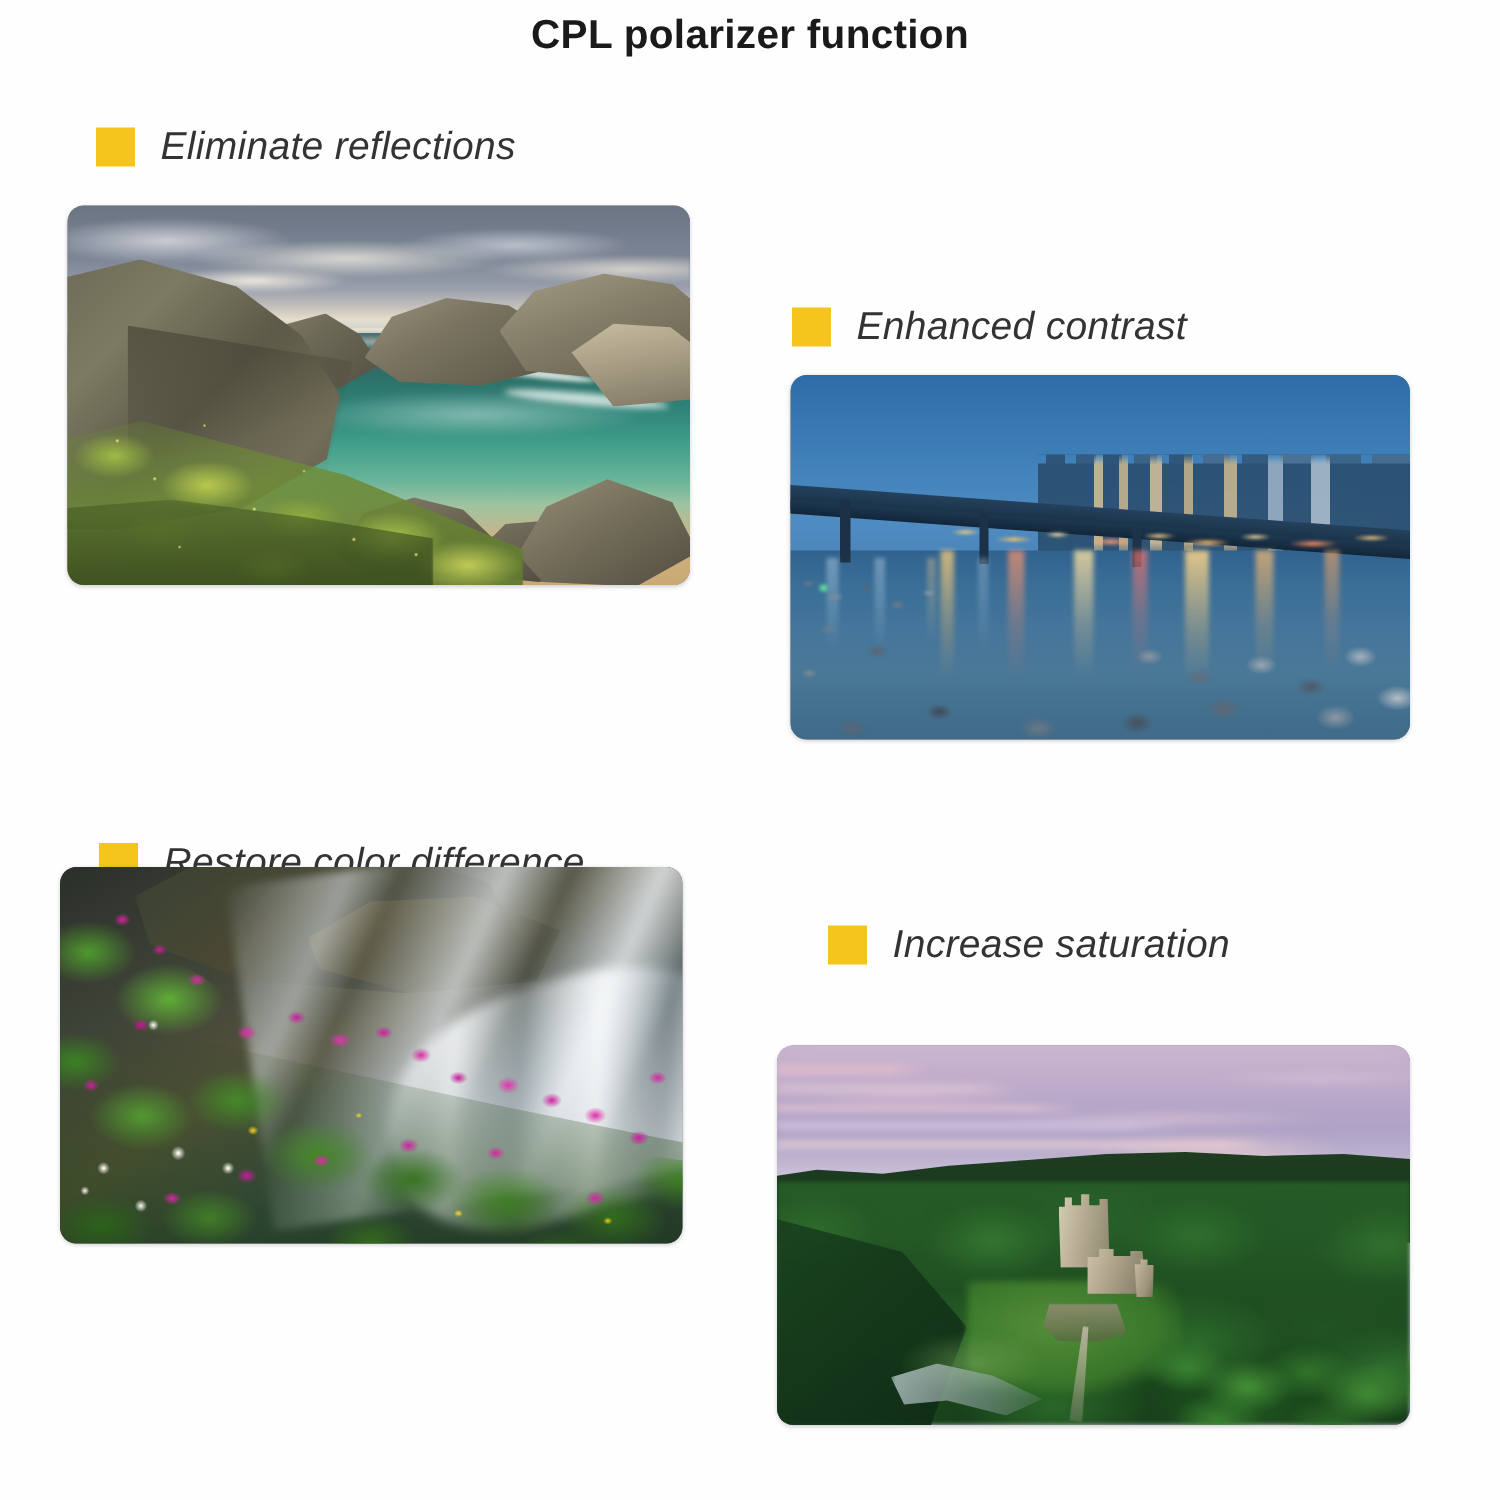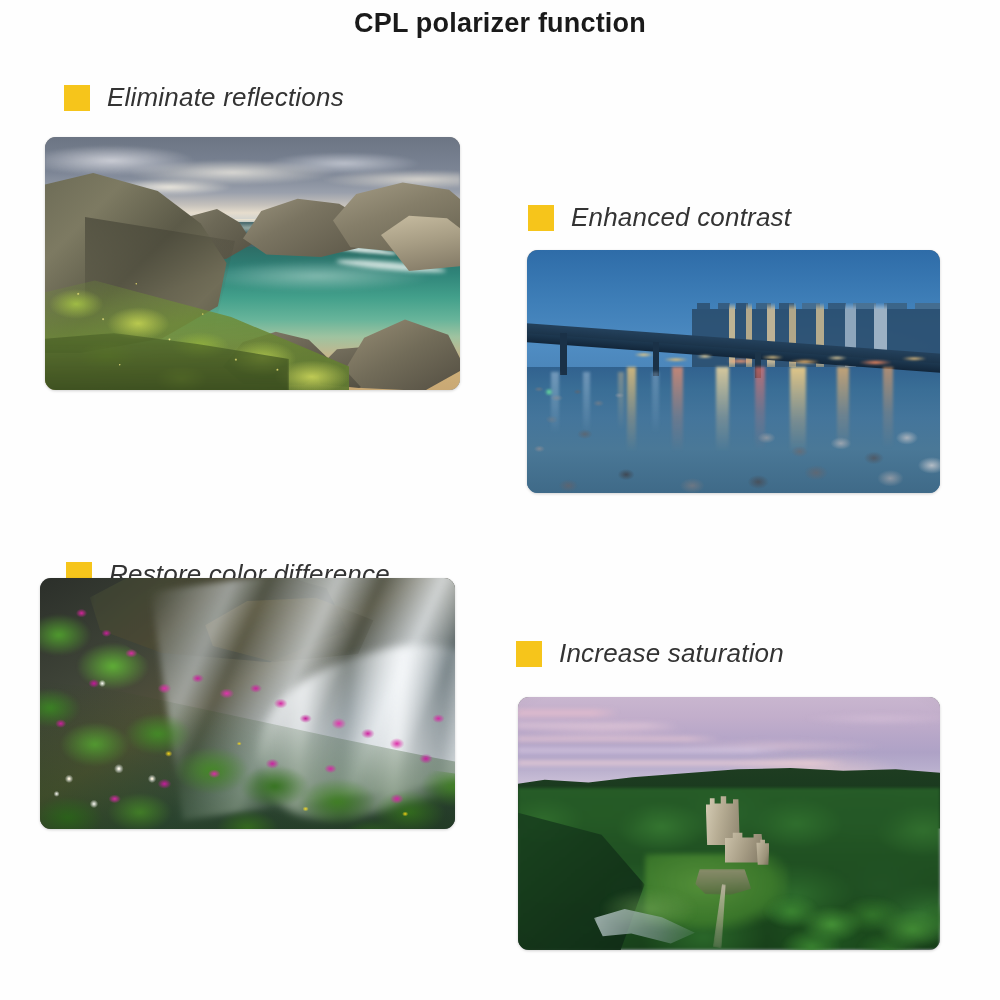--- a/index.html
+++ b/index.html
@@ -49,21 +49,21 @@
     font-size: 26px;
     color: #333333;
     margin-left: 17px;
     font-weight: 400;
     letter-spacing: 0.2px;
   }
 
   .label-1 { left: 64px;  top: 82px;  }
   .label-2 { left: 528px; top: 202px; }
   .label-3 { left: 66px;  top: 519px; margin-top: 40px; }
-  .label-4 { left: 516px; top: 614px; margin-top: 24px; }
+  .label-4 { left: 552px; top: 614px; }
 
   
   .photo {
     position: absolute;
     border-radius: 11px;
     overflow: hidden;
     box-shadow: 0 1px 3px rgba(0,0,0,0.18);
     background: #777;
   }
   .photo .layer { position: absolute; inset: 0; }

